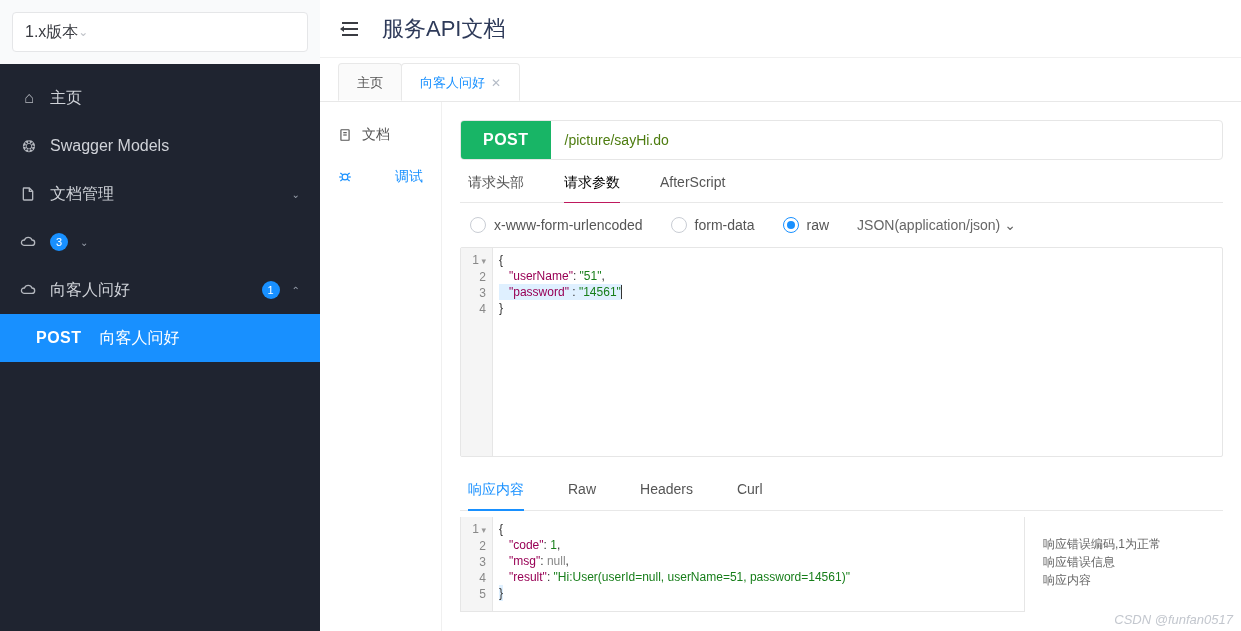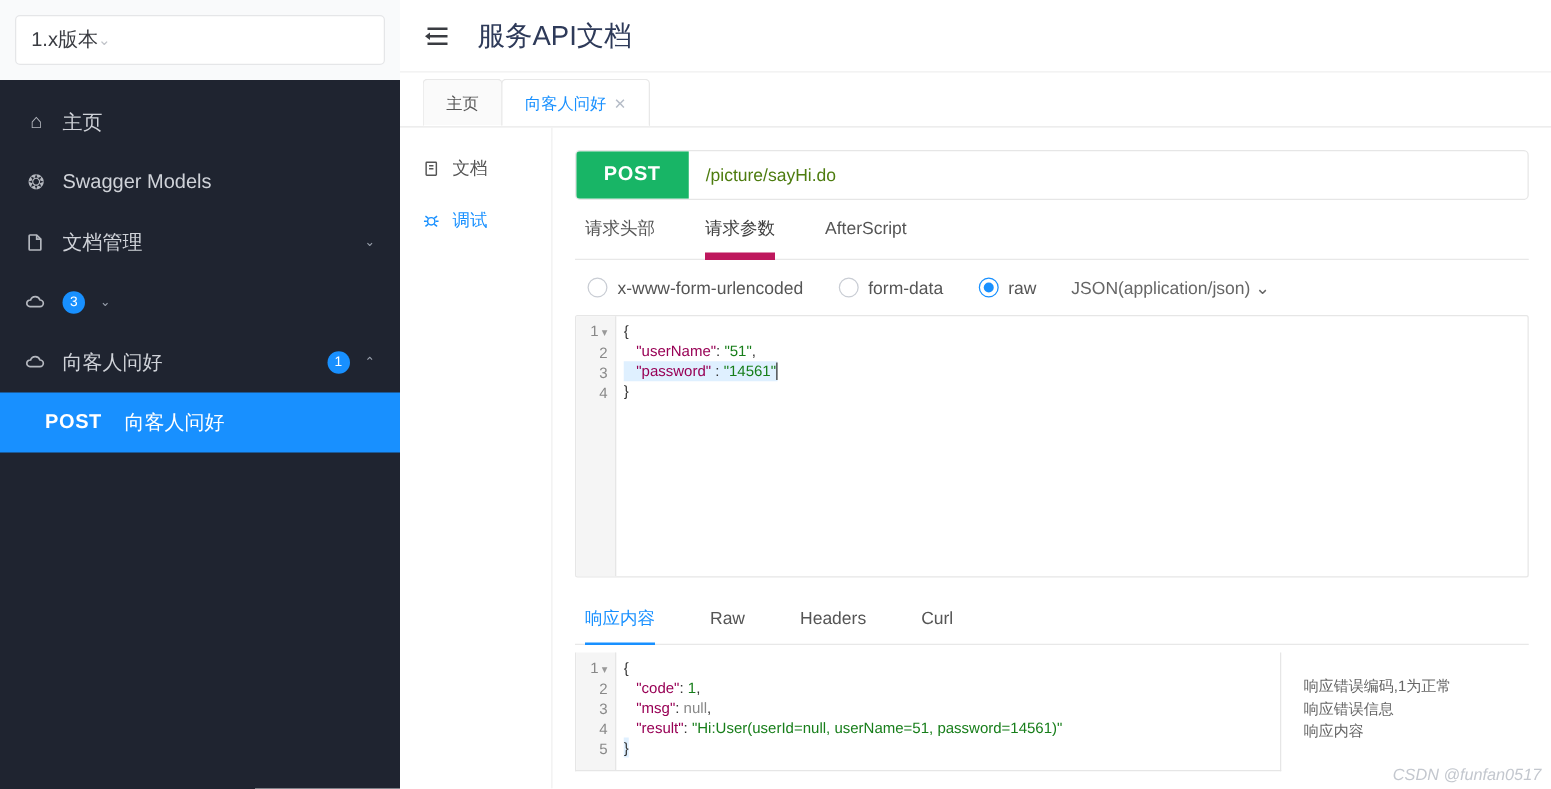--- a/index.html
+++ b/index.html
@@ -29,32 +29,32 @@
 
 .tabs1 { height: 44px; display: flex; align-items: flex-end; padding: 0 18px; border-bottom: 1px solid #e8e8e8; gap: 0; }
 .tab1 { padding: 10px 18px 8px; border: 1px solid #e8e8e8; border-bottom: 1px solid #fff; background: #fafafa; color: #555; cursor: pointer; border-top-left-radius: 4px; border-top-right-radius: 4px; margin-right: -1px; position: relative; font-size: 13px; display: flex; align-items: center; gap: 6px; }
 .tab1.active { background: #fff; color: #1890ff; z-index: 2; }
 .tab1 .close { color: #b5bcc7; font-size: 12px; }
 
 
 .workspace { flex: 1; display: flex; overflow: hidden; }
 .side-tabs { width: 122px; border-right: 1px solid #f0f0f0; padding-top: 12px; }
 .side-tab { display: flex; align-items: center; gap: 10px; height: 42px; padding: 0 18px; color: #555; cursor: pointer; font-size: 14px; }
-.side-tab.active { color: #1890ff; }
+.side-tab.active { color: #1890ff; justify-content: space-between; }
 .content { flex: 1; padding: 18px 18px 0 18px; display: flex; flex-direction: column; overflow: hidden; }
 
 
 .reqline { display: flex; align-items: center; gap: 0; height: 40px; border: 1px solid #e6e6e6; border-radius: 4px; overflow: hidden; }
 .method-badge { background: #18b566; color: #fff; font-weight: 600; padding: 0 22px; height: 100%; display: flex; align-items: center; letter-spacing: .5px; }
 .path { padding: 0 14px; color: #4d7c0f; font-size: 14px; }
 
 
 .req-tabs { display: flex; gap: 40px; padding: 14px 8px 0; border-bottom: 1px solid #e8e8e8; }
 .req-tab { padding-bottom: 10px; color: #555; cursor: pointer; font-size: 14px; }
-.req-tab.active { color: #404040; border-bottom: 6px solid #be185d; margin-bottom: -1px; }
+.req-tab.active { color: #000000; border-bottom: 1px solid #be185d; margin-bottom: -1px; }
 
 
 .radios { display: flex; gap: 28px; align-items: center; padding: 14px 10px; font-size: 14px; color: #555; }
 .radio { display: flex; align-items: center; gap: 8px; cursor: pointer; }
 .radio-circle { width: 16px; height: 16px; border: 1px solid #c9cdd4; border-radius: 50%; position: relative; }
 .radio.selected .radio-circle { border-color: #1890ff; }
 .radio.selected .radio-circle::after { content: ""; position: absolute; inset: 3px; background: #1890ff; border-radius: 50%; }
 .content-type { color: #666; display: flex; align-items: center; gap: 4px; cursor: pointer; }
 
 

